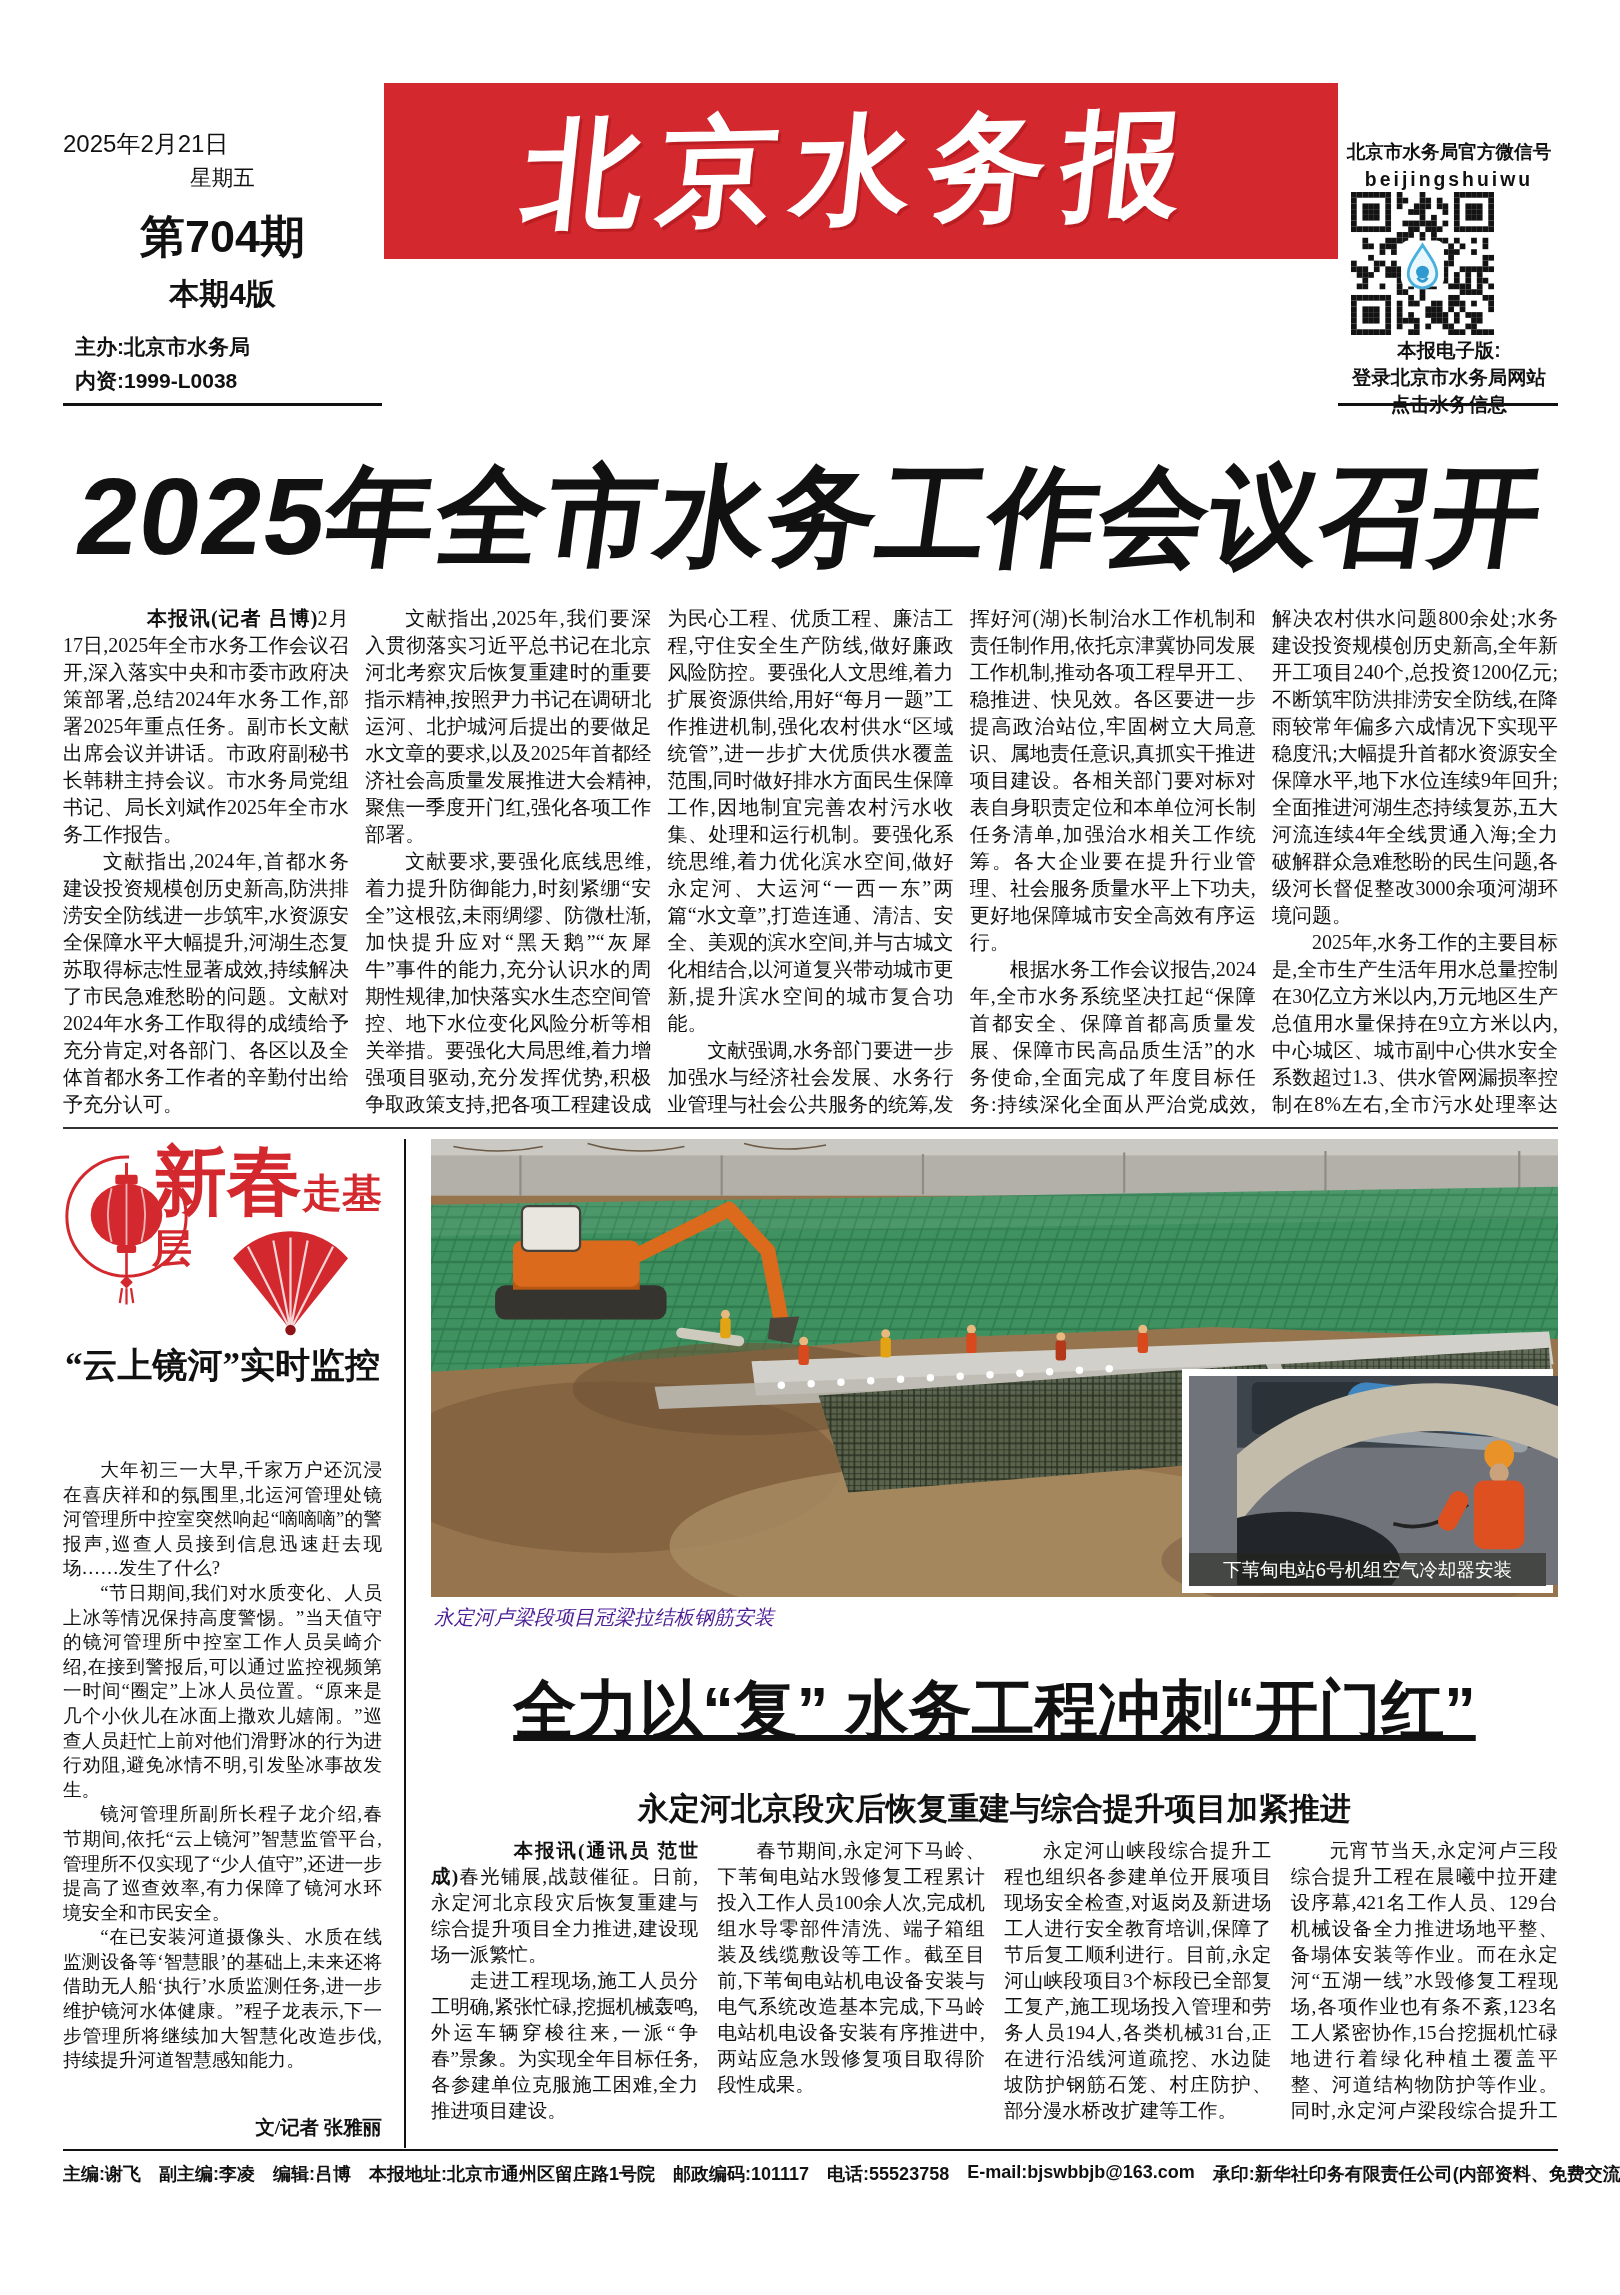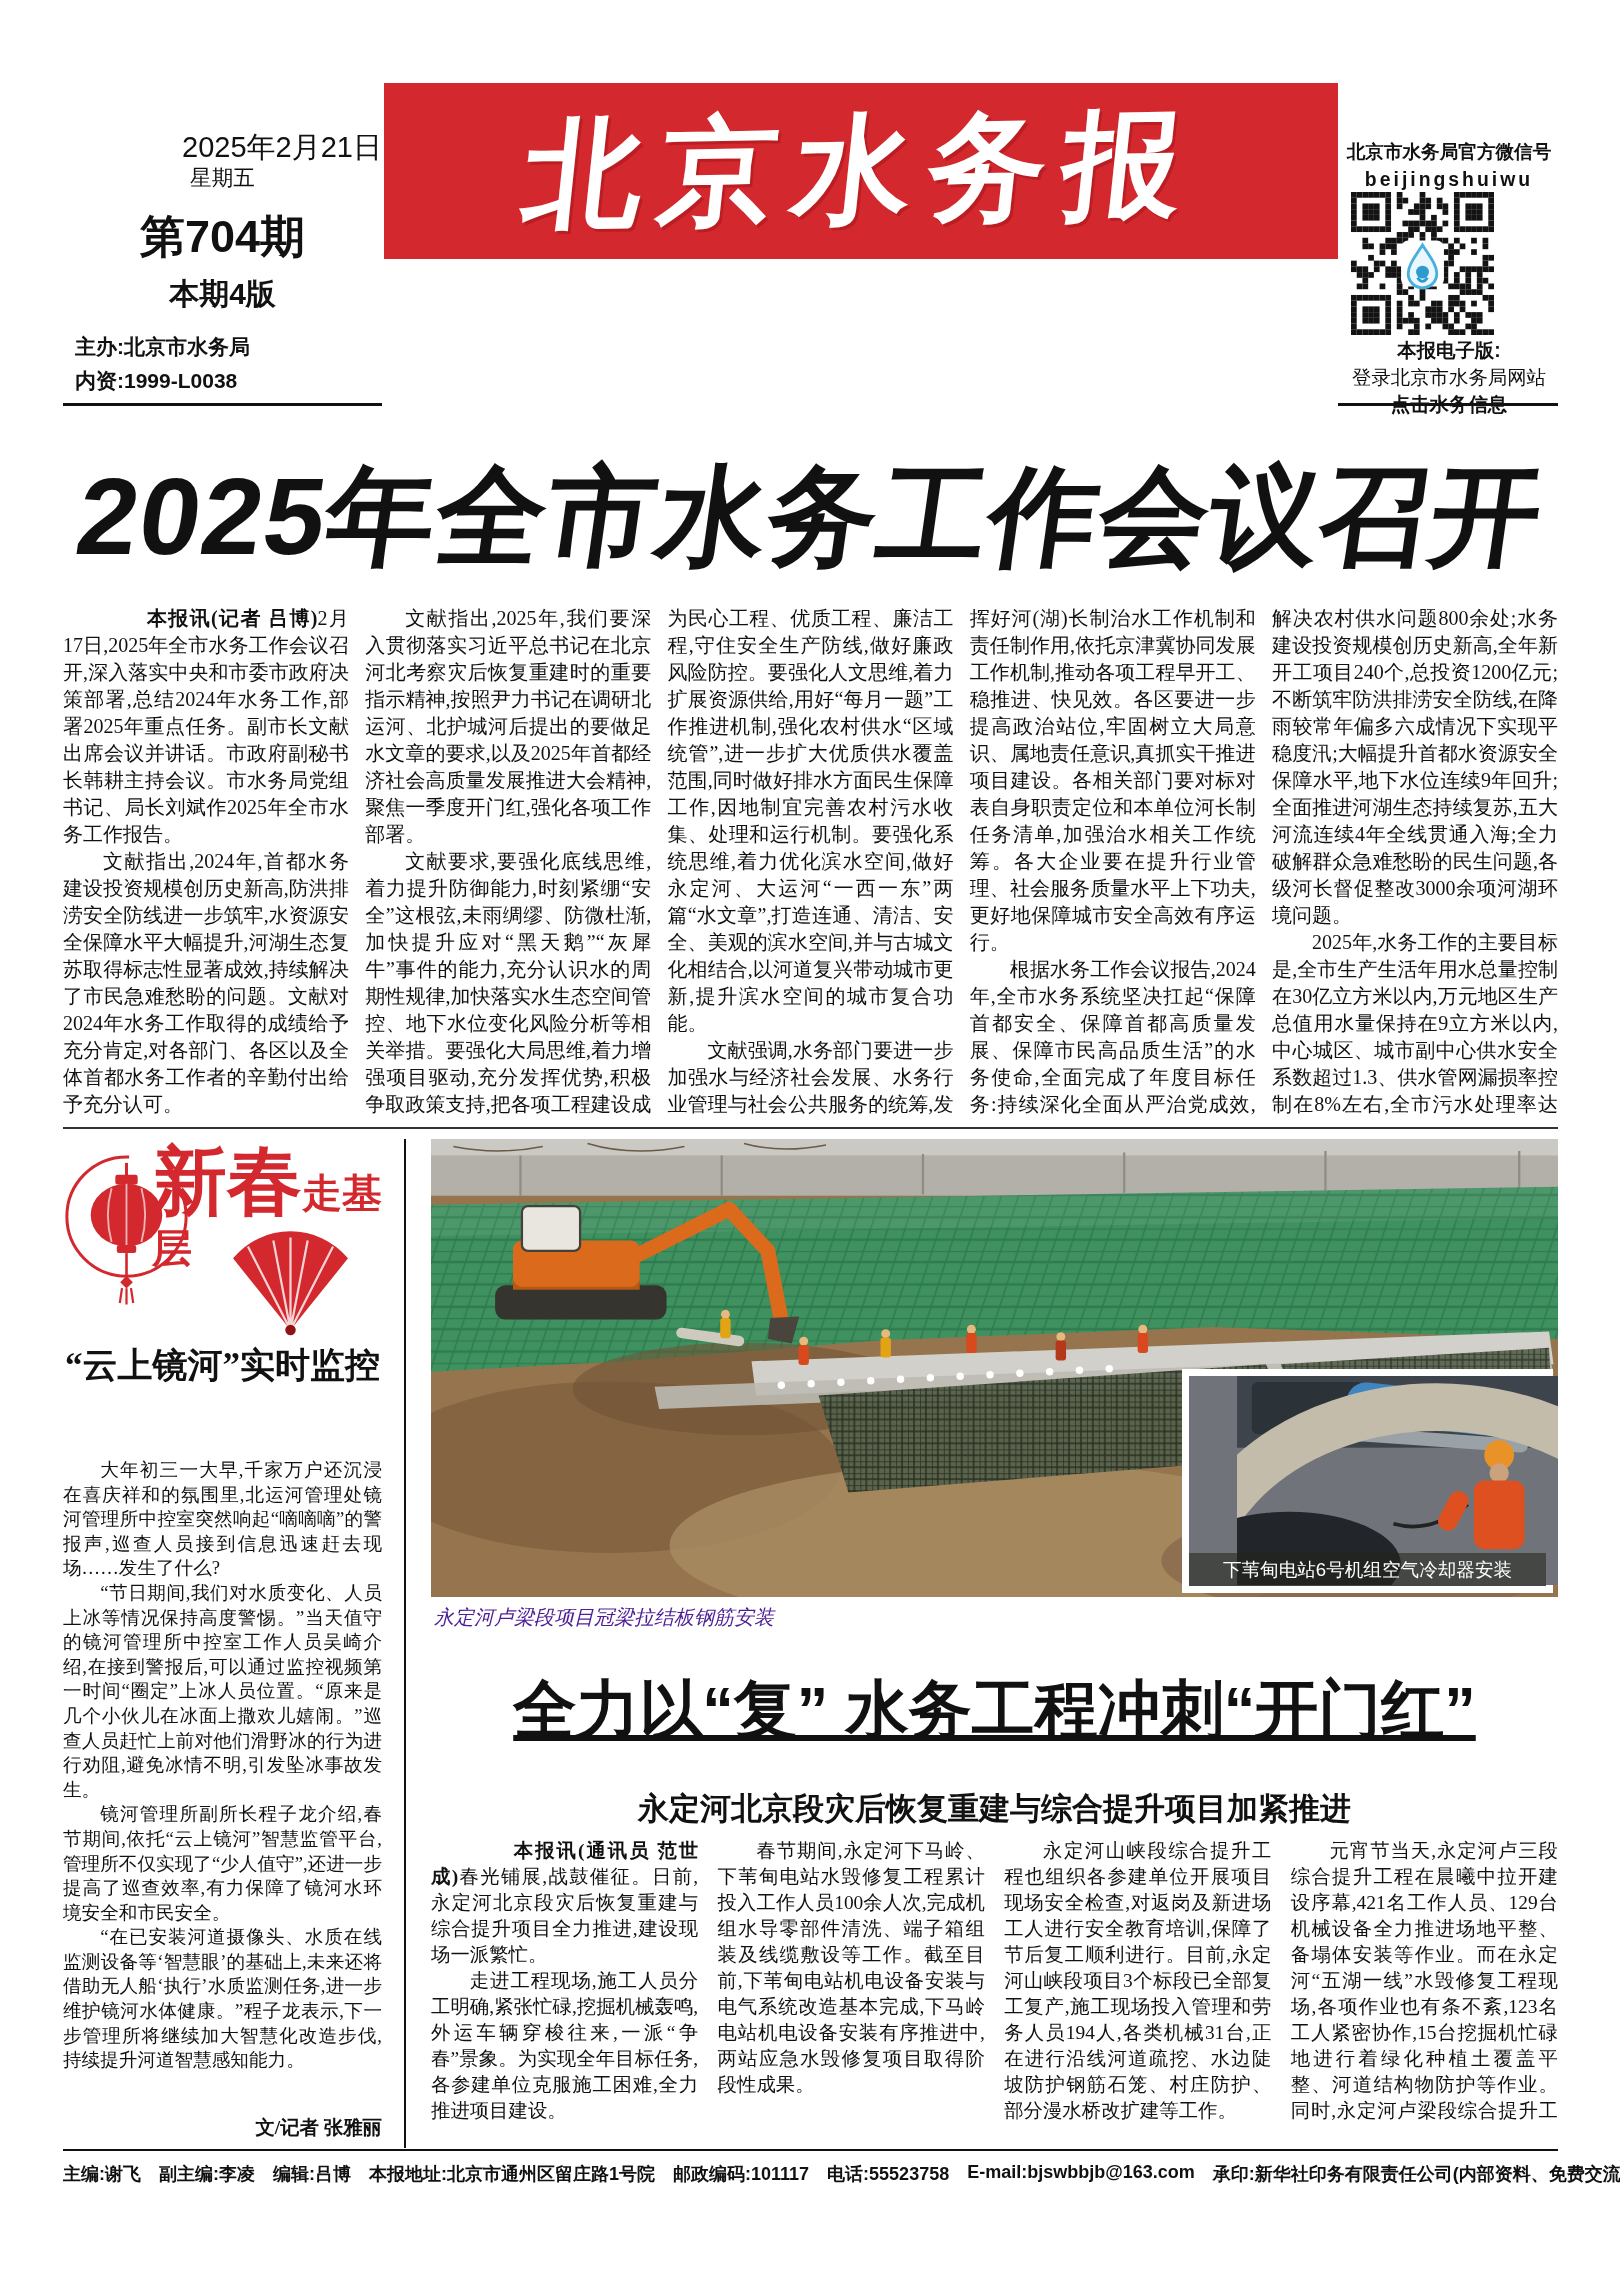--- a/index.html
+++ b/index.html
@@ -1,35 +1,35 @@
 <!DOCTYPE html>
 <html style="font-size:12px"><head>
 <meta charset="utf-8">
 <style>
   html,body{margin:0;padding:0;background:#e8e8e8;}
   .page{position:relative;width:1620px;height:2295px;background:#ffffff;overflow:hidden;
         font-family:"Liberation Serif","DejaVu Serif",serif;color:#111;}
   .abs{position:absolute;}
   .sans{font-family:"Liberation Sans","DejaVu Sans",sans-serif;}
   
-  .m-date{left:63px;top:128px;width:319px;text-align:right;font-size:29px;}
+  .m-date{left:63px;top:128px;width:319px;text-align:left;font-size:24px;}
   .m-week{left:63px;top:163px;width:319px;text-align:center;font-size:21.6px;}
   .m-issue{left:63px;top:207px;width:319px;text-align:center;font-size:45px;font-weight:900;}
   .m-pages{left:63px;top:274px;width:319px;text-align:center;font-size:30px;font-weight:900;}
   .m-org{left:75px;top:333px;width:308px;font-size:21px;font-weight:600;}
   .m-lic{left:75px;top:367px;width:308px;font-size:21px;font-weight:600;}
   .rule{background:#111;}
   .mast-box{left:384px;top:83px;width:954px;height:176px;background:var(--red);
             display:flex;align-items:center;justify-content:center;}
   .mast-title{color:#fff;font-size:118px;font-weight:900;letter-spacing:16.4px;
               transform:skewX(-7deg) rotate(-1deg);text-shadow:3px 3px 0 rgba(120,0,0,.25);}
   .mr-label{left:1338px;top:139px;width:222px;text-align:center;font-size:18.6px;font-weight:700;}
   .mr-id{left:1338px;top:168px;width:222px;text-align:center;font-size:19.4px;font-weight:700;letter-spacing:3px;}
   .mr-e1{left:1338px;top:337px;width:222px;text-align:center;font-size:19.4px;font-weight:700;}
-  .mr-e2{left:1338px;top:364px;width:222px;text-align:center;font-size:19.4px;font-weight:400;}
+  .mr-e2{left:1338px;top:364px;width:222px;text-align:center;font-size:19.4px;font-weight:700;}
   .mr-e3{left:1338px;top:391px;width:222px;text-align:center;font-size:19.4px;font-weight:700;}
   
   .headline1{left:0;top:444px;width:1620px;text-align:center;font-size:109px;font-weight:900;
              transform:skewX(-8deg);font-family:"Liberation Sans","DejaVu Sans",sans-serif;letter-spacing:1.5px;}
   .headline2{left:431px;top:1667px;width:1127px;text-align:center;font-size:63px;font-weight:900;
              font-family:"Liberation Sans","DejaVu Sans",sans-serif;text-decoration:underline;}
   .subhead2{left:431px;top:1788px;width:1127px;text-align:center;font-size:31px;font-weight:800;}
   
   .body-text{font-size:20px;line-height:27px;text-align:justify;text-justify:inter-ideograph;}
   .lead-body{left:63px;top:605px;width:1495px;height:519px;column-count:5;column-gap:16.4px;overflow:hidden;}

